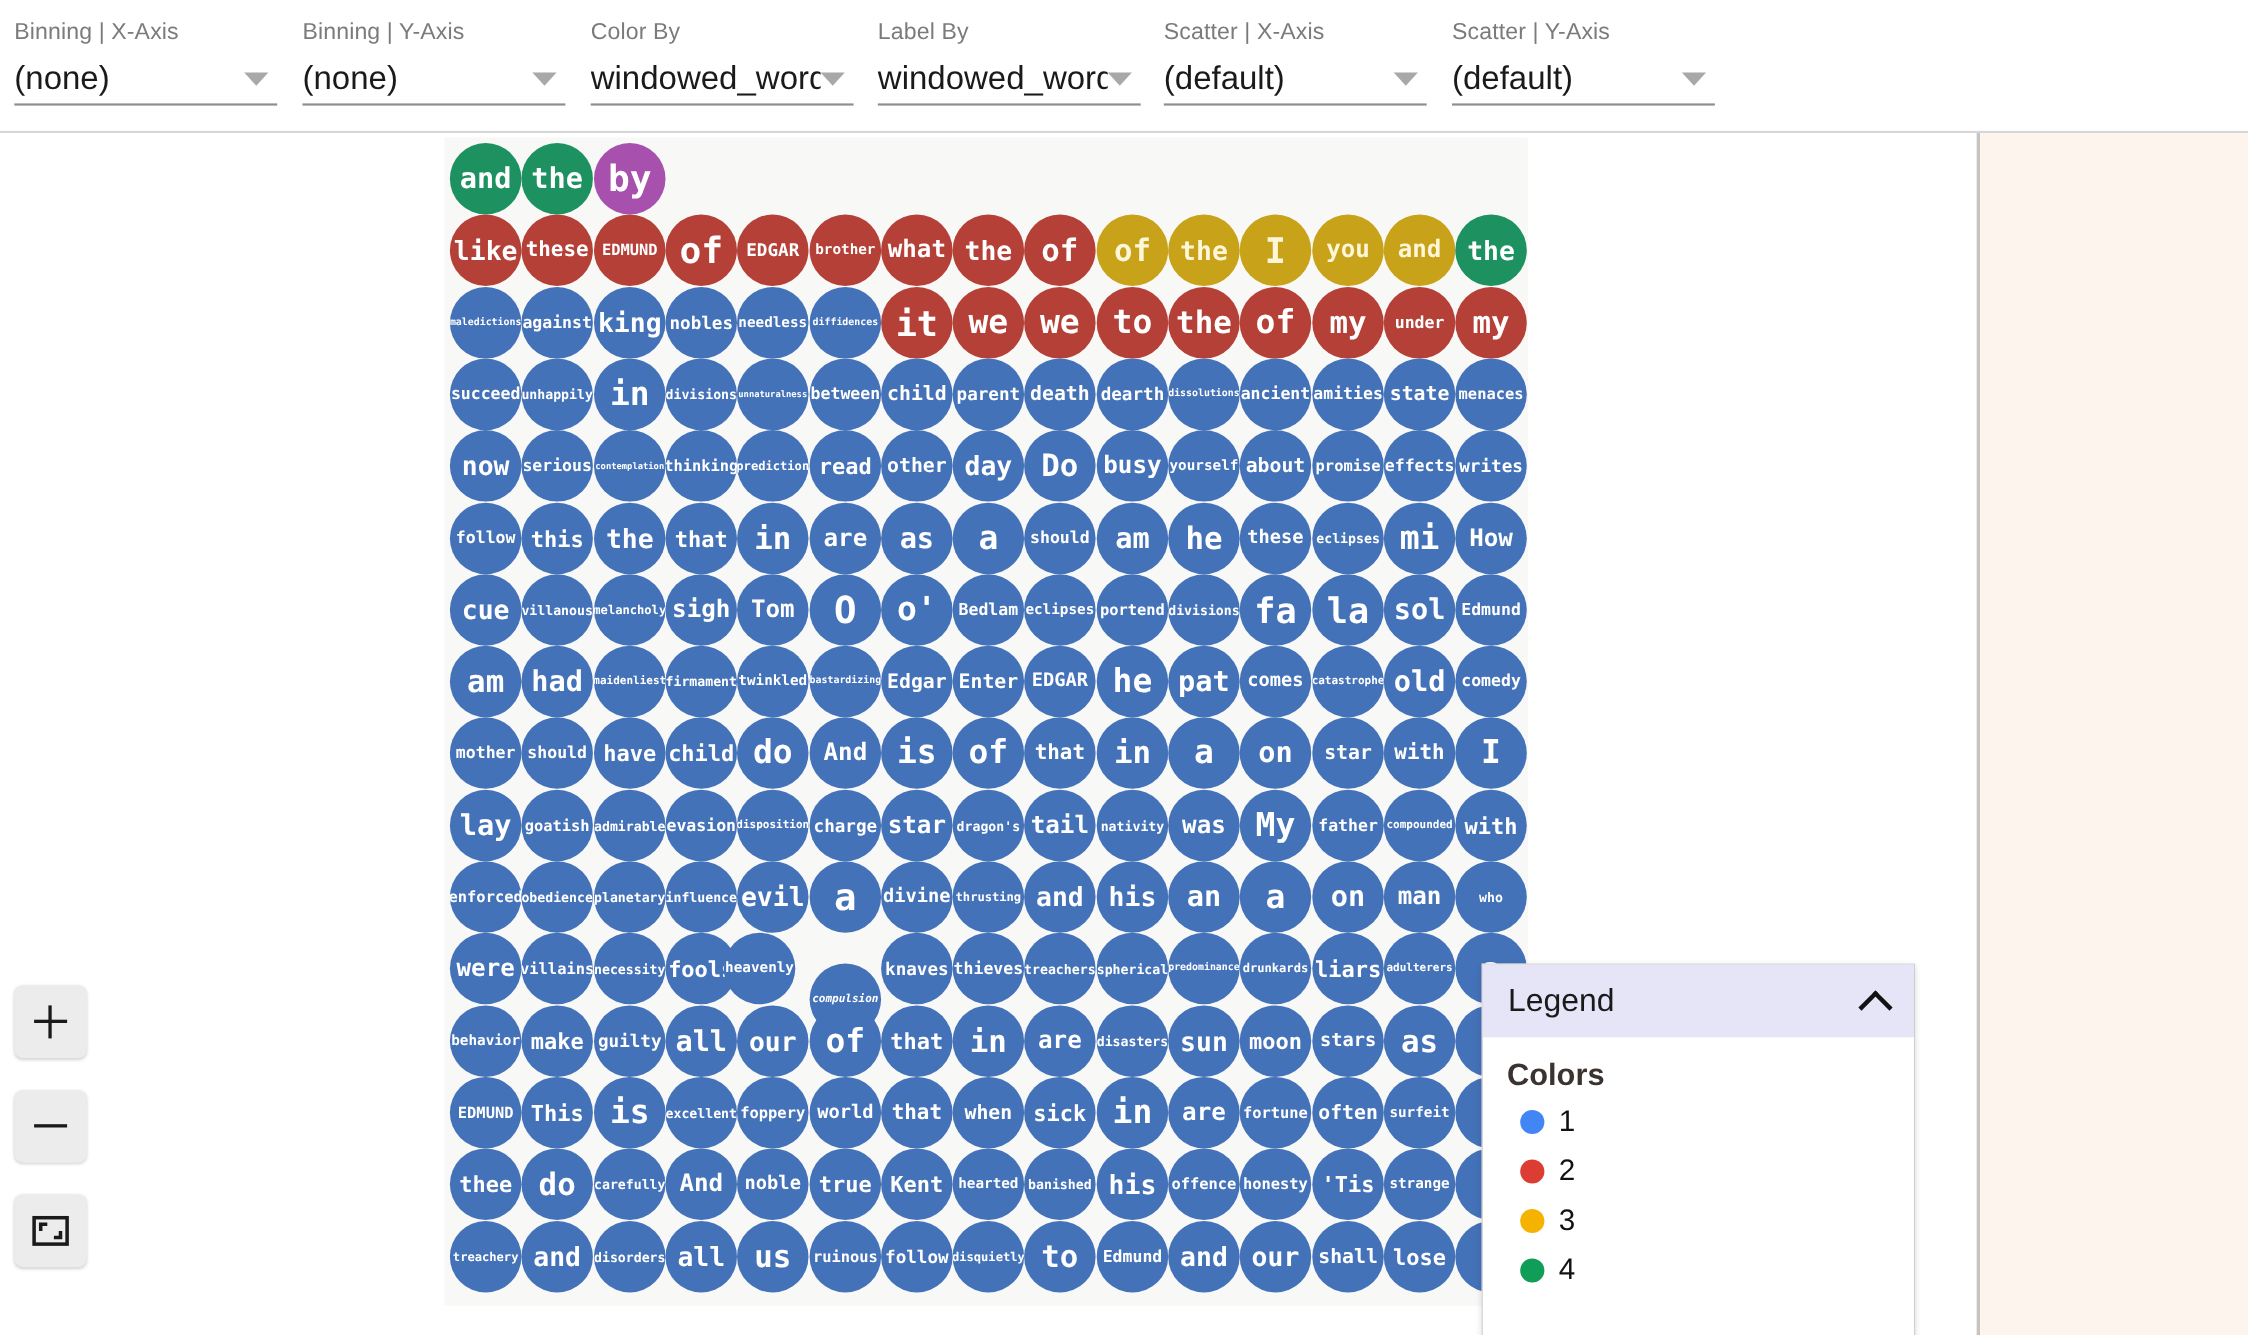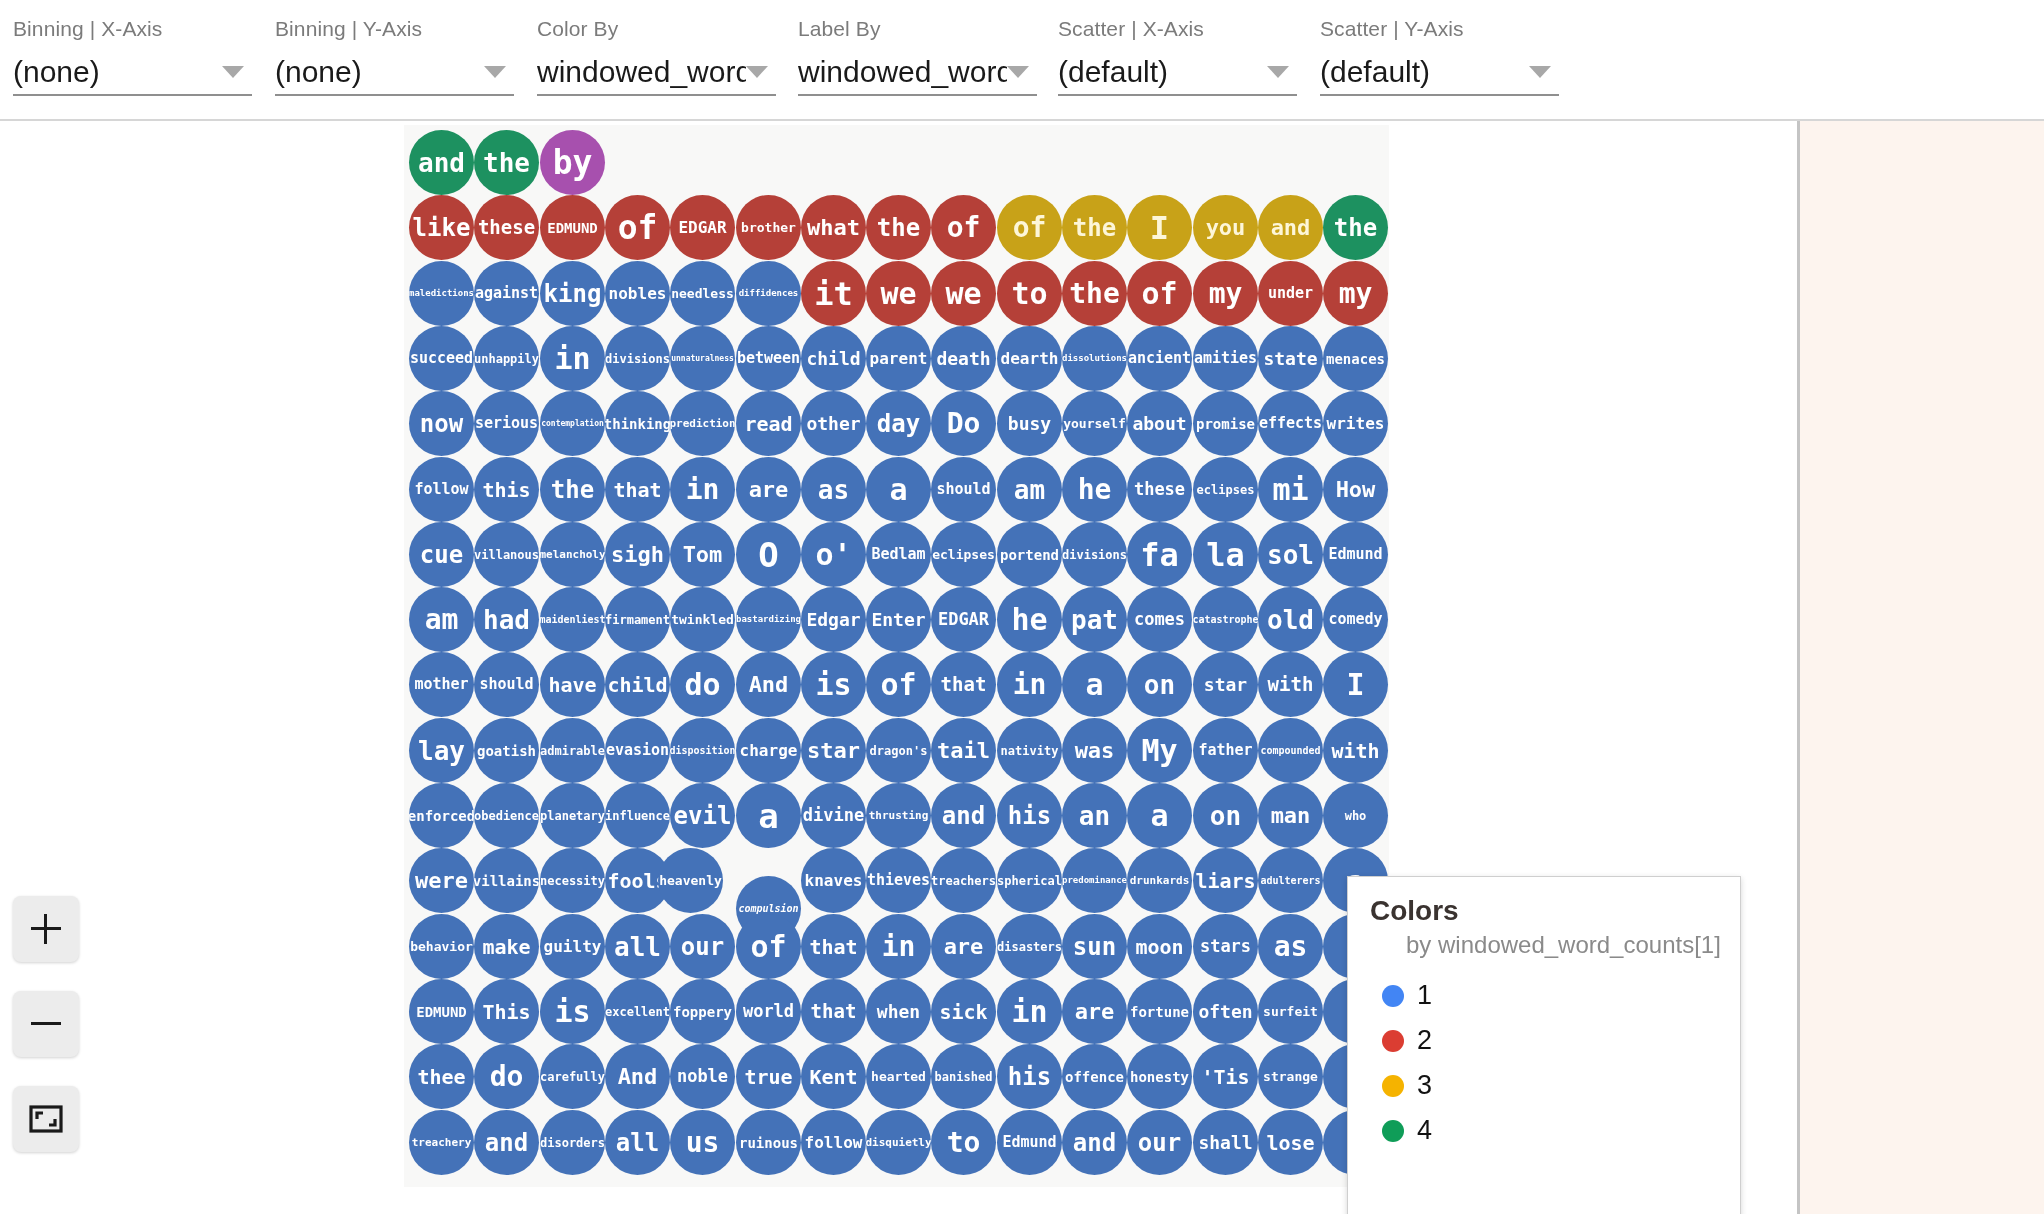--- a/index.html
+++ b/index.html
@@ -396,21 +396,21 @@
       </div>
       <div class="bub" style="left: 397px; top: 266px; background: rgb(68, 114, 184); font-size: 18px;">
         <span>other</span>
       </div>
       <div class="bub" style="left: 462px; top: 266px; background: rgb(68, 114, 184); font-size: 24px;">
         <span>day</span>
       </div>
       <div class="bub" style="left: 527px; top: 266px; background: rgb(68, 114, 184); font-size: 28px;">
         <span>Do</span>
       </div>
-      <div class="bub" style="left: 593px; top: 266px; background: rgb(68, 114, 184); font-size: 18px;">
+      <div class="bub" style="left: 593px; top: 266px; background: rgb(68, 114, 184); font-size: 22px;">
         <span>busy</span>
       </div>
       <div class="bub" style="left: 658px; top: 266px; background: rgb(68, 114, 184); font-size: 13px;">
         <span>yourself</span>
       </div>
       <div class="bub" style="left: 723px; top: 266px; background: rgb(68, 114, 184); font-size: 18px; text-align: right;">
         <span>about</span>
       </div>
       <div class="bub" style="left: 789px; top: 266px; background: rgb(68, 114, 184); font-size: 14px;">
         <span>promise</span>
@@ -926,23 +926,26 @@
   </div>
   <div class="zbtn" id="zoom-fit">
     <svg width="34" height="28" viewBox="0 0 34 28">
       <rect x="2" y="2" width="30" height="24" fill="none" stroke="#1a1a1a" stroke-width="3.2"></rect>
       <path d="M8 14 L8 8 L14 8" fill="none" stroke="#1a1a1a" stroke-width="3.2"></path>
       <path d="M26 14 L26 20 L20 20" fill="none" stroke="#1a1a1a" stroke-width="3.2"></path>
     </svg>
   </div>
 
   <div id="legend">
+    <div id="legend-header">
+      <span id="legend-title">Legend</span>
+      <span class="chev"></span>
+    </div>
     <div id="legend-body">
       <div id="legend-section-title">Colors</div>
-      <div id="legend-subtitle">by windowed_word_counts[1]</div>
       <div id="legend-items">
           <div class="legend-item">
             <span class="legend-swatch" style="background: rgb(66, 133, 244);"></span>
             <span class="legend-text">1</span>
           </div>
           <div class="legend-item">
             <span class="legend-swatch" style="background: rgb(219, 61, 50);"></span>
             <span class="legend-text">2</span>
           </div>
           <div class="legend-item">

